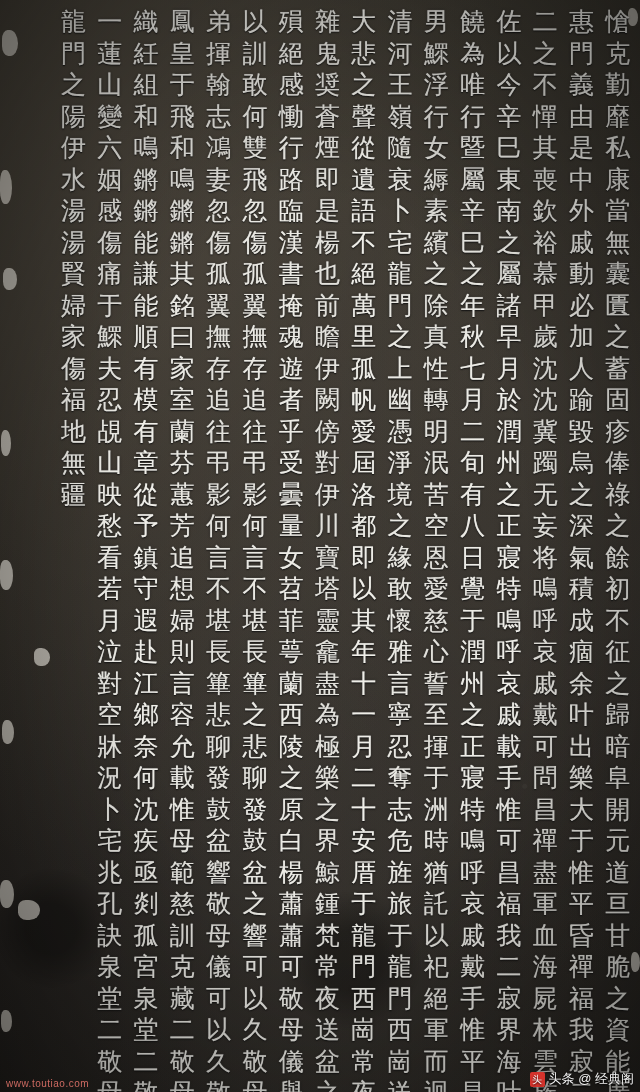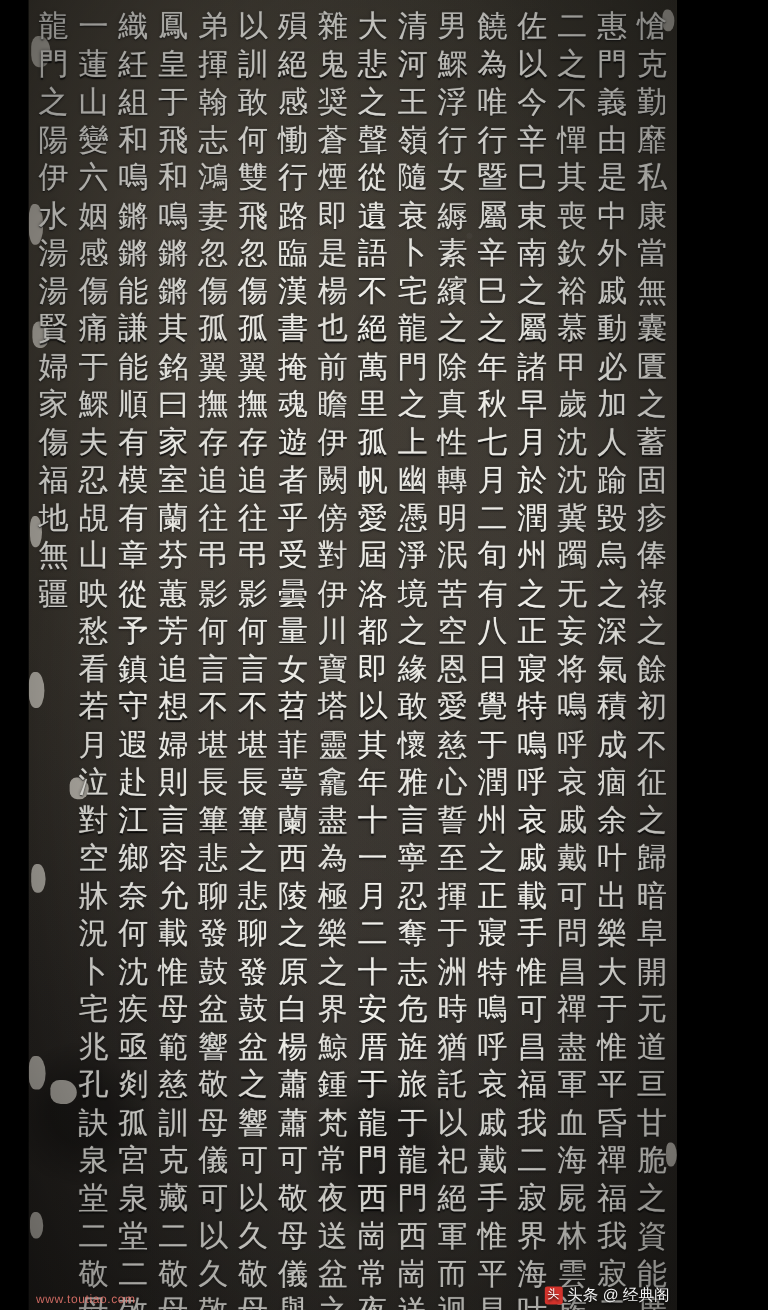--- a/index.html
+++ b/index.html
@@ -9,30 +9,29 @@
   }
   body {
     width: 640px;
     height: 1092px;
     overflow: hidden;
     font-family: "DejaVu Serif", "Liberation Serif", serif;
   }
 
   #stone {
     position: relative;
-    width: 540px;
+    width: 640px;
     height: 1092px;
     background:
       radial-gradient(ellipse at 20% 15%, rgba(90,82,72,0.55), rgba(0,0,0,0) 55%),
       radial-gradient(ellipse at 80% 35%, rgba(80,74,66,0.45), rgba(0,0,0,0) 60%),
       radial-gradient(ellipse at 45% 75%, rgba(70,66,60,0.45), rgba(0,0,0,0) 65%),
       radial-gradient(ellipse at 90% 90%, rgba(60,56,50,0.40), rgba(0,0,0,0) 60%),
       linear-gradient(160deg, #3b382f 0%, #2d2a24 40%, #262320 70%, #1d1b18 100%);
     overflow: hidden;
-    margin-left: 24px;
   }
 
   
   #stone::before {
     content: "";
     position: absolute;
     inset: 0;
     background-image:
       radial-gradient(circle at 12% 22%, rgba(255,255,255,0.05) 0 2px, rgba(0,0,0,0) 3px),
       radial-gradient(circle at 35% 60%, rgba(255,255,255,0.04) 0 2px, rgba(0,0,0,0) 3px),

